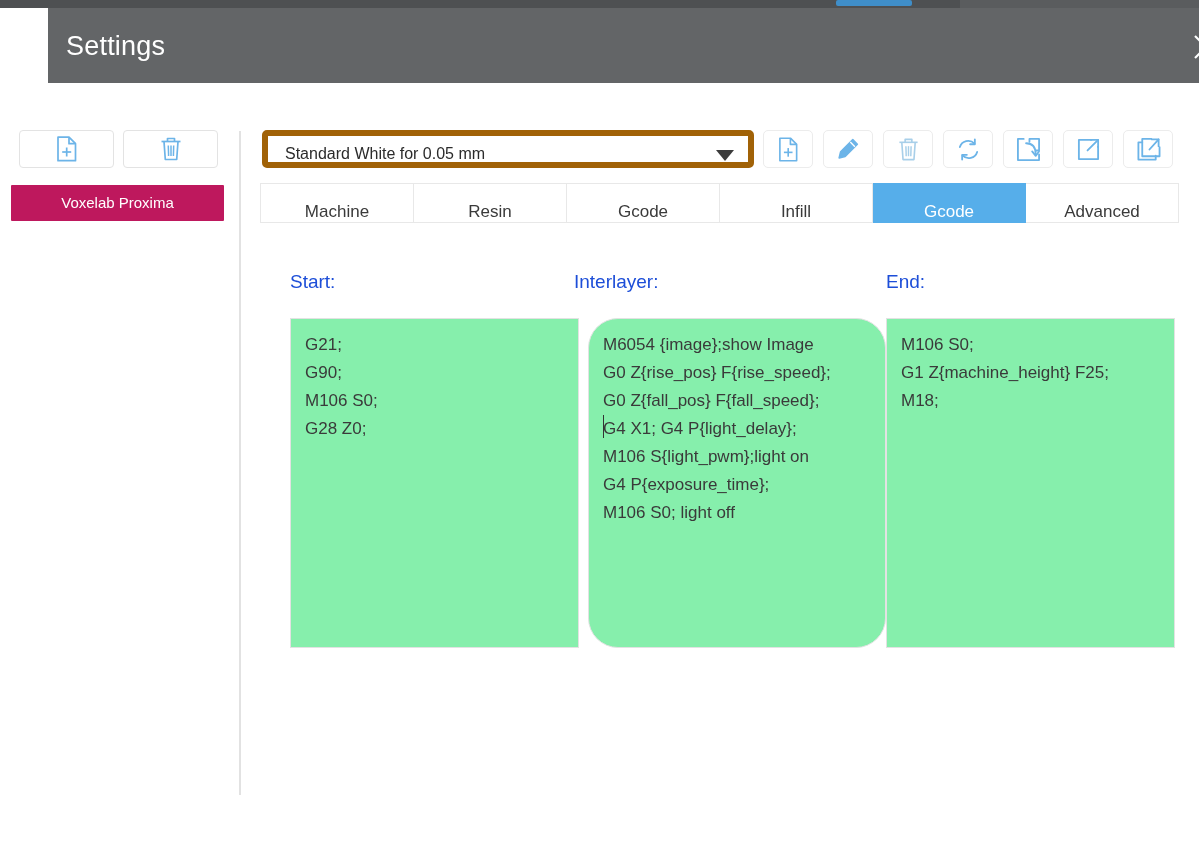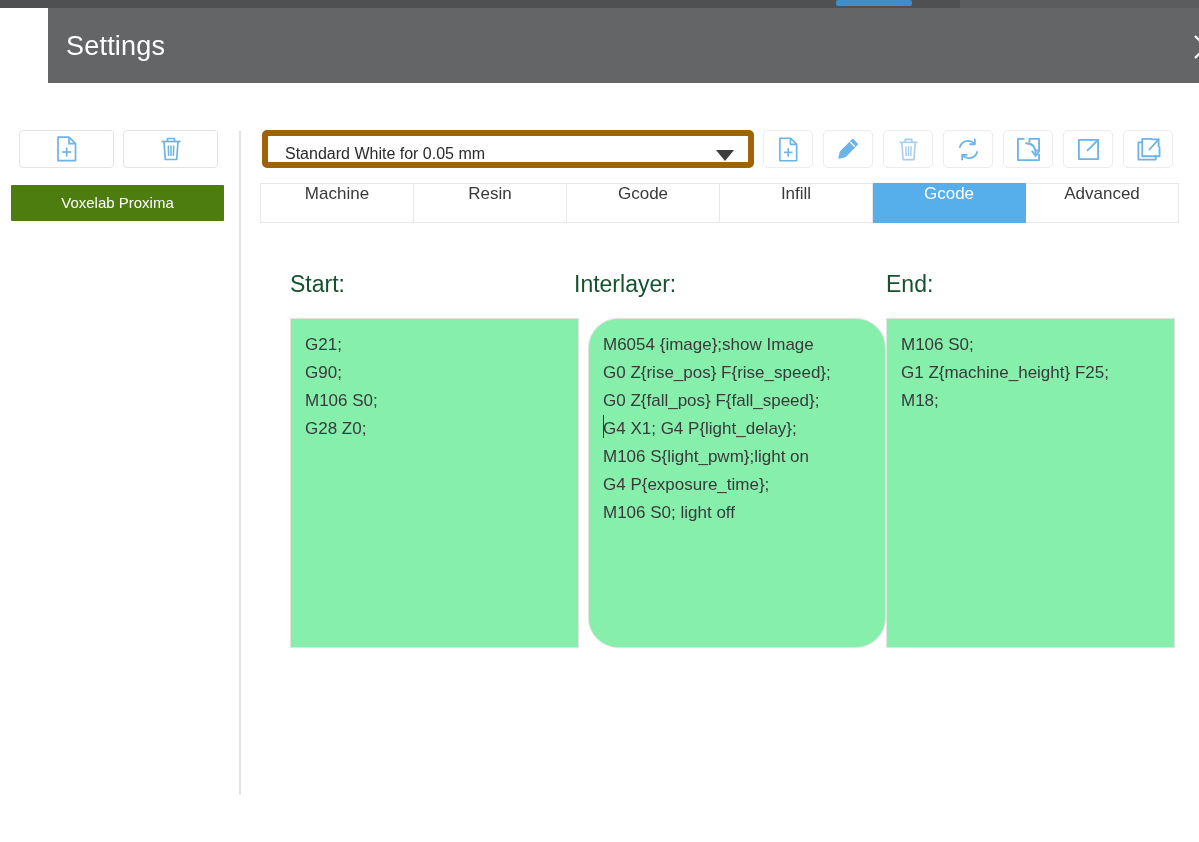--- a/index.html
+++ b/index.html
@@ -61,21 +61,21 @@
     border: 1px solid #e3e3e3; border-radius: 4px; background: #ffffff;
     display: flex; align-items: center; justify-content: center;
     cursor: pointer;
   }
   #sidebar-new-profile-button { left: 19px; }
   #sidebar-delete-profile-button { left: 123px; }
 
   #sidebar-list { position: absolute; left: 11px; top: 102px; width: 213px; }
   .sb-item {
     height: 36px; line-height: 36px; text-align: center;
-    font-size: 15px; color: #ffffff; background: #4d7c0f;
+    font-size: 15px; color: #ffffff; background: #be185d;
     cursor: pointer; border-radius: 1px;
   }
 
   
   #content { position: absolute; left: 239px; top: 0; width: 960px; height: 759px; }
 
   
   #profile-select {
     position: absolute; left: 23px; top: 47px; width: 492px; height: 38px;
     border: 6px solid #a16207; border-radius: 5px; background: #ffffff;
@@ -102,31 +102,31 @@
   
   #tab-strip {
     position: absolute; left: 21px; top: 100px; width: 919px; height: 40px;
     display: flex;
   }
   .tab {
     flex: 1 1 0; height: 40px;
     border: 1px solid #e8e8e8; border-left: none;
     background: #ffffff; color: #3a3a3a;
     font-size: 17px;
-    display: flex; align-items: flex-start; justify-content: center;
+    display: flex; align-items: flex-end; justify-content: center;
     cursor: pointer;
   }
   .tab:first-child { border-left: 1px solid #e8e8e8; }
   .tab.active { background: #56aeea; color: #ffffff; border-color: #56aeea; }
 
   
   #gcode-area { position: absolute; left: 0; top: 0; width: 960px; height: 759px; }
   .gc-label {
     position: absolute; top: 188px;
-    font-size: 23px; color: #14532d;
+    font-size: 19px; color: #1d4ed8;
   }
   .gc-box {
     position: absolute; top: 235px; height: 330px;
     border: 1px solid #e2e2e2; background: #86efac;
     overflow: hidden; cursor: text;
   }
   .gc-text {
     padding: 12px 0 0 14px;
     font-size: 17px; line-height: 28px; color: #3a3a3a;
     white-space: pre; overflow: hidden;

